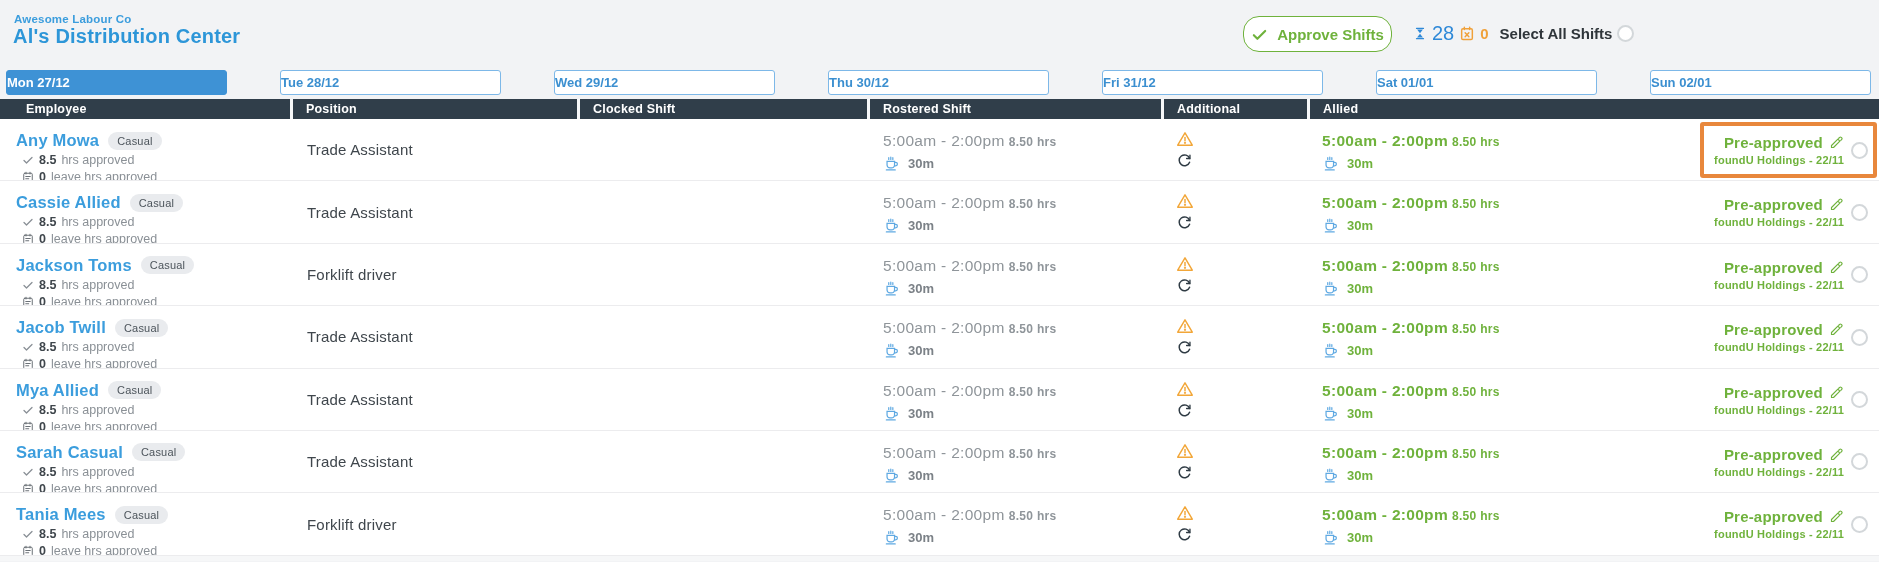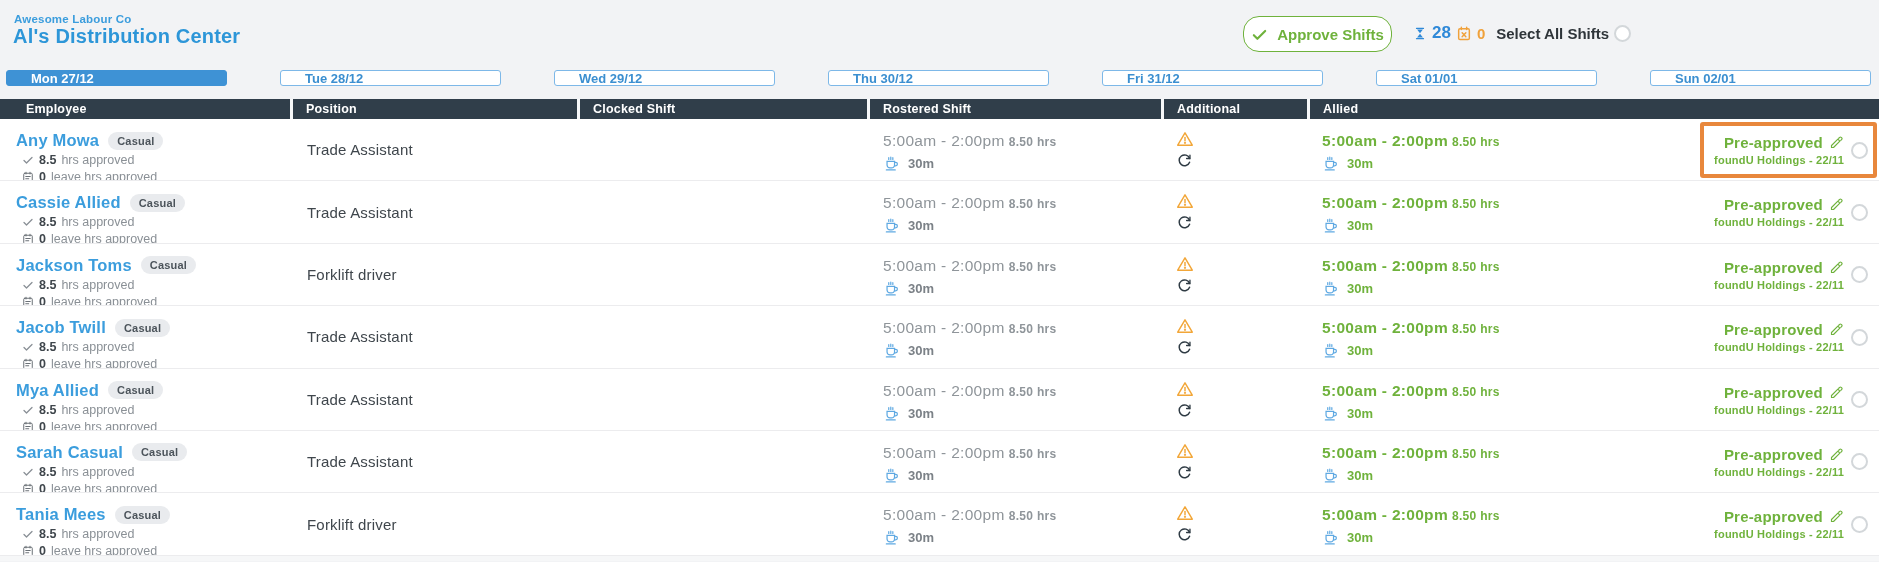--- a/index.html
+++ b/index.html
@@ -8,47 +8,47 @@
 
   
   .top { position:relative; height:70px; background:#f2f3f5; }
   .company { position:absolute; left:14px; top:13px; font-size:11.5px; font-weight:600; color:#3b9ddd; letter-spacing:.2px; }
   .venue { position:absolute; left:13px; top:25px; font-size:20px; font-weight:bold; color:#2d96d8; letter-spacing:.2px; }
   .approve-btn { position:absolute; left:1243px; top:16px; width:149px; height:36px;
     background:#fff; border:1.5px solid #6fb23c; border-radius:16px; color:#6fb23c;
     font-size:15px; font-weight:600; display:flex; align-items:center; justify-content:center; gap:9px; cursor:pointer;
     font-family:"Liberation Sans","DejaVu Sans",sans-serif; }
   .counts { position:absolute; left:1413px; top:21px; height:24px; display:flex; align-items:center; gap:5px; }
-  .cnt-blue { color:#2f89d8; font-size:17px; font-weight:bold; }
+  .cnt-blue { color:#2f89d8; font-size:20px; font-weight:normal; }
   .cnt-orange { color:#f0a13a; font-size:15px; font-weight:bold; margin-right:3px; }
   .select-all { color:#2f353a; font-size:15px; font-weight:600; margin-left:3px; }
   .radio { display:inline-block; width:17px; height:17px; border:2px solid #d3d7da; border-radius:50%; background:#fff; flex:none; }
 
   
   .tabs { display:flex; padding:0 0 0 6px; gap:53px; height:25px; background:#f2f3f5; }
-  .tab { width:221px; height:16px; flex:none; background:#fff; border:1px solid #7db8e8; border-radius:3px;
-    color:#3b8fd0; font-size:13px; font-weight:600; display:flex; align-items:center; padding-left:24px; cursor:pointer; }
+  .tab { width:221px; height:25px; flex:none; background:#fff; border:1px solid #7db8e8; border-radius:3px;
+    color:#3b8fd0; font-size:13px; font-weight:600; display:flex; align-items:center; padding-left:0; cursor:pointer; }
   .tab.active { background:#3e92d5; border-color:#3e92d5; color:#fff; }
 
   
   .grid { display:grid; grid-template-columns:293px 287px 290px 294px 146px 1fr; }
   .thead { margin-top:4px; height:20px; }
   .th { background:#303e4a; color:#fff; font-size:12.5px; font-weight:bold; display:flex; align-items:center;
     padding-left:13px; border-right:3px solid #f7f8f9; letter-spacing:.2px; }
   .th:first-child { padding-left:26px; }
   .th:last-child { border-right:none; }
   .tbody { background:#c2410c; }
   .row { height:62.4px; border-bottom:1px solid #ececee; background:#fff; }
   .cell { overflow:hidden; }
 
   
   .c-emp { padding:12px 0 0 16px; }
   .emp-top { display:flex; align-items:center; gap:9px; }
   .emp-name { color:#3b9ddd; font-size:16.5px; font-weight:bold; text-decoration:none; letter-spacing:.2px; cursor:pointer; }
-  .badge { background:#e9ebee; color:#4c545b; font-size:11px; font-weight:bold; border-radius:10px; padding:3px 9px; letter-spacing:.2px; }
+  .badge { background:#e9ebee; color:#4c545b; font-size:11px; font-weight:normal; border-radius:10px; padding:3px 9px; letter-spacing:.2px; }
   .emp-line { display:flex; align-items:center; gap:5px; margin:3px 0 0 6px; font-size:12.5px; color:#8a9096; }
   .emp-line b { color:#3f464c; }
   .emp-line svg { flex:none; }
 
   
   .c-pos { display:flex; align-items:center; padding-left:14px; font-size:15px; color:#3f464c; letter-spacing:.2px; }
 
   
   .c-rost { padding:13px 0 0 13px; }
   .time-line { font-size:15.5px; color:#8f959a; letter-spacing:.3px; }

